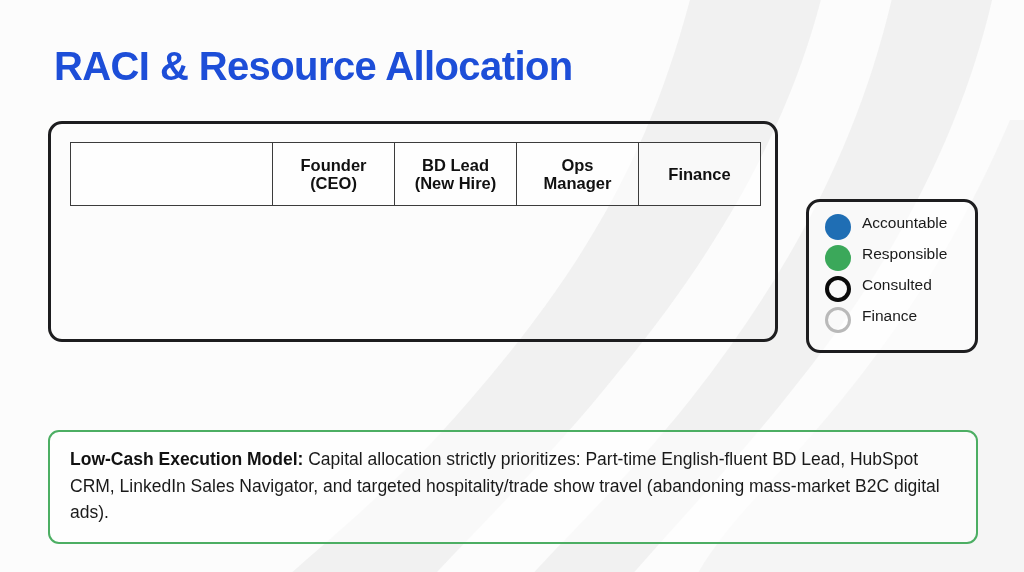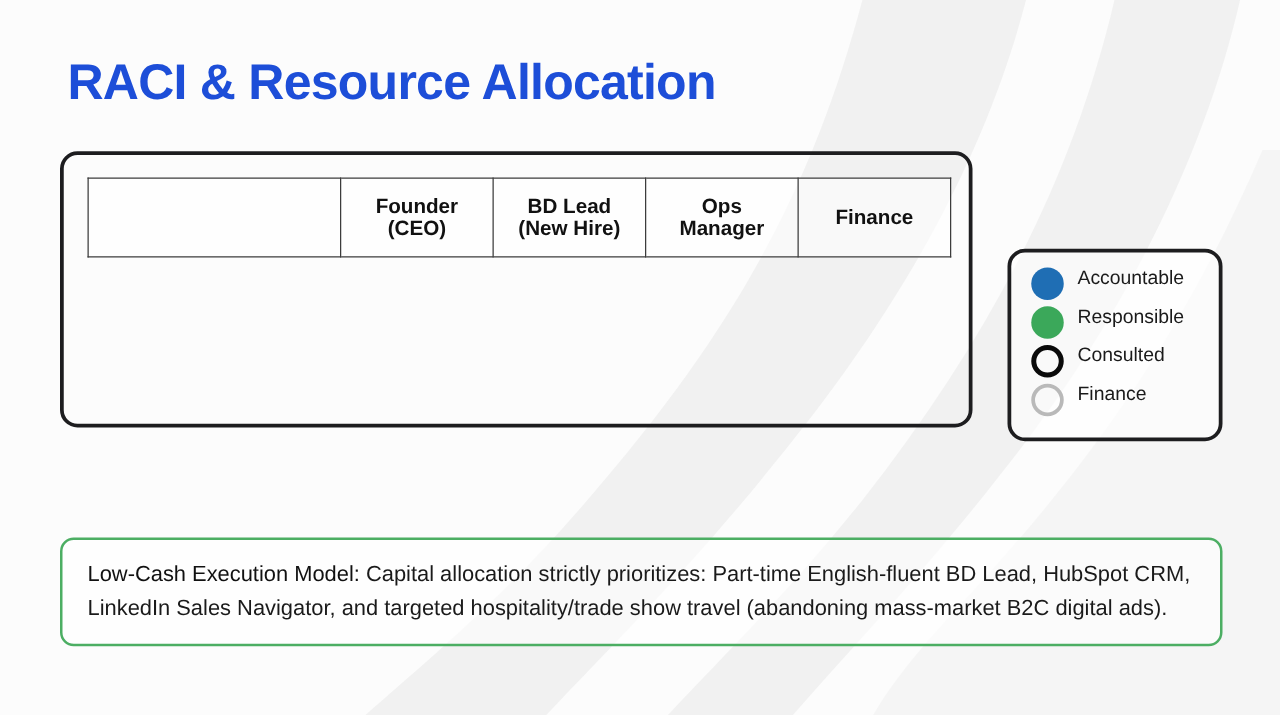--- a/index.html
+++ b/index.html
@@ -150,21 +150,21 @@
     background: rgba(255,255,255,0.6);
     padding: 14px 20px 16px 20px;
     z-index: 2;
   }
   #callout-text {
     font-size: 17.5px;
     line-height: 1.52;
     color: #1a1a1a;
   }
   #callout-lead {
-    font-weight: normal;
+    font-weight: bold;
     color: #111111;
   }
 </style>
 </head>
 <body>
 
 <svg id="bg-watermark" viewBox="0 0 1024 572" preserveAspectRatio="none" aria-hidden="true">
   <path d="M700,-40 C660,130 600,250 470,400 C380,505 300,560 250,612 L400,612 C460,545 540,470 620,370 C760,200 810,60 830,-40 Z" fill="#efefef" opacity="0.85"></path>
   <path d="M900,-40 C870,120 800,260 690,400 C610,500 540,560 500,612 L600,612 C660,540 730,470 800,380 C920,230 980,80 1000,-40 Z" fill="#eeeeee" opacity="0.75"></path>
   <path d="M1010,120 C950,260 880,360 790,460 C740,515 700,555 680,612 L1024,612 L1024,120 Z" fill="#f2f2f2" opacity="0.7"></path>

